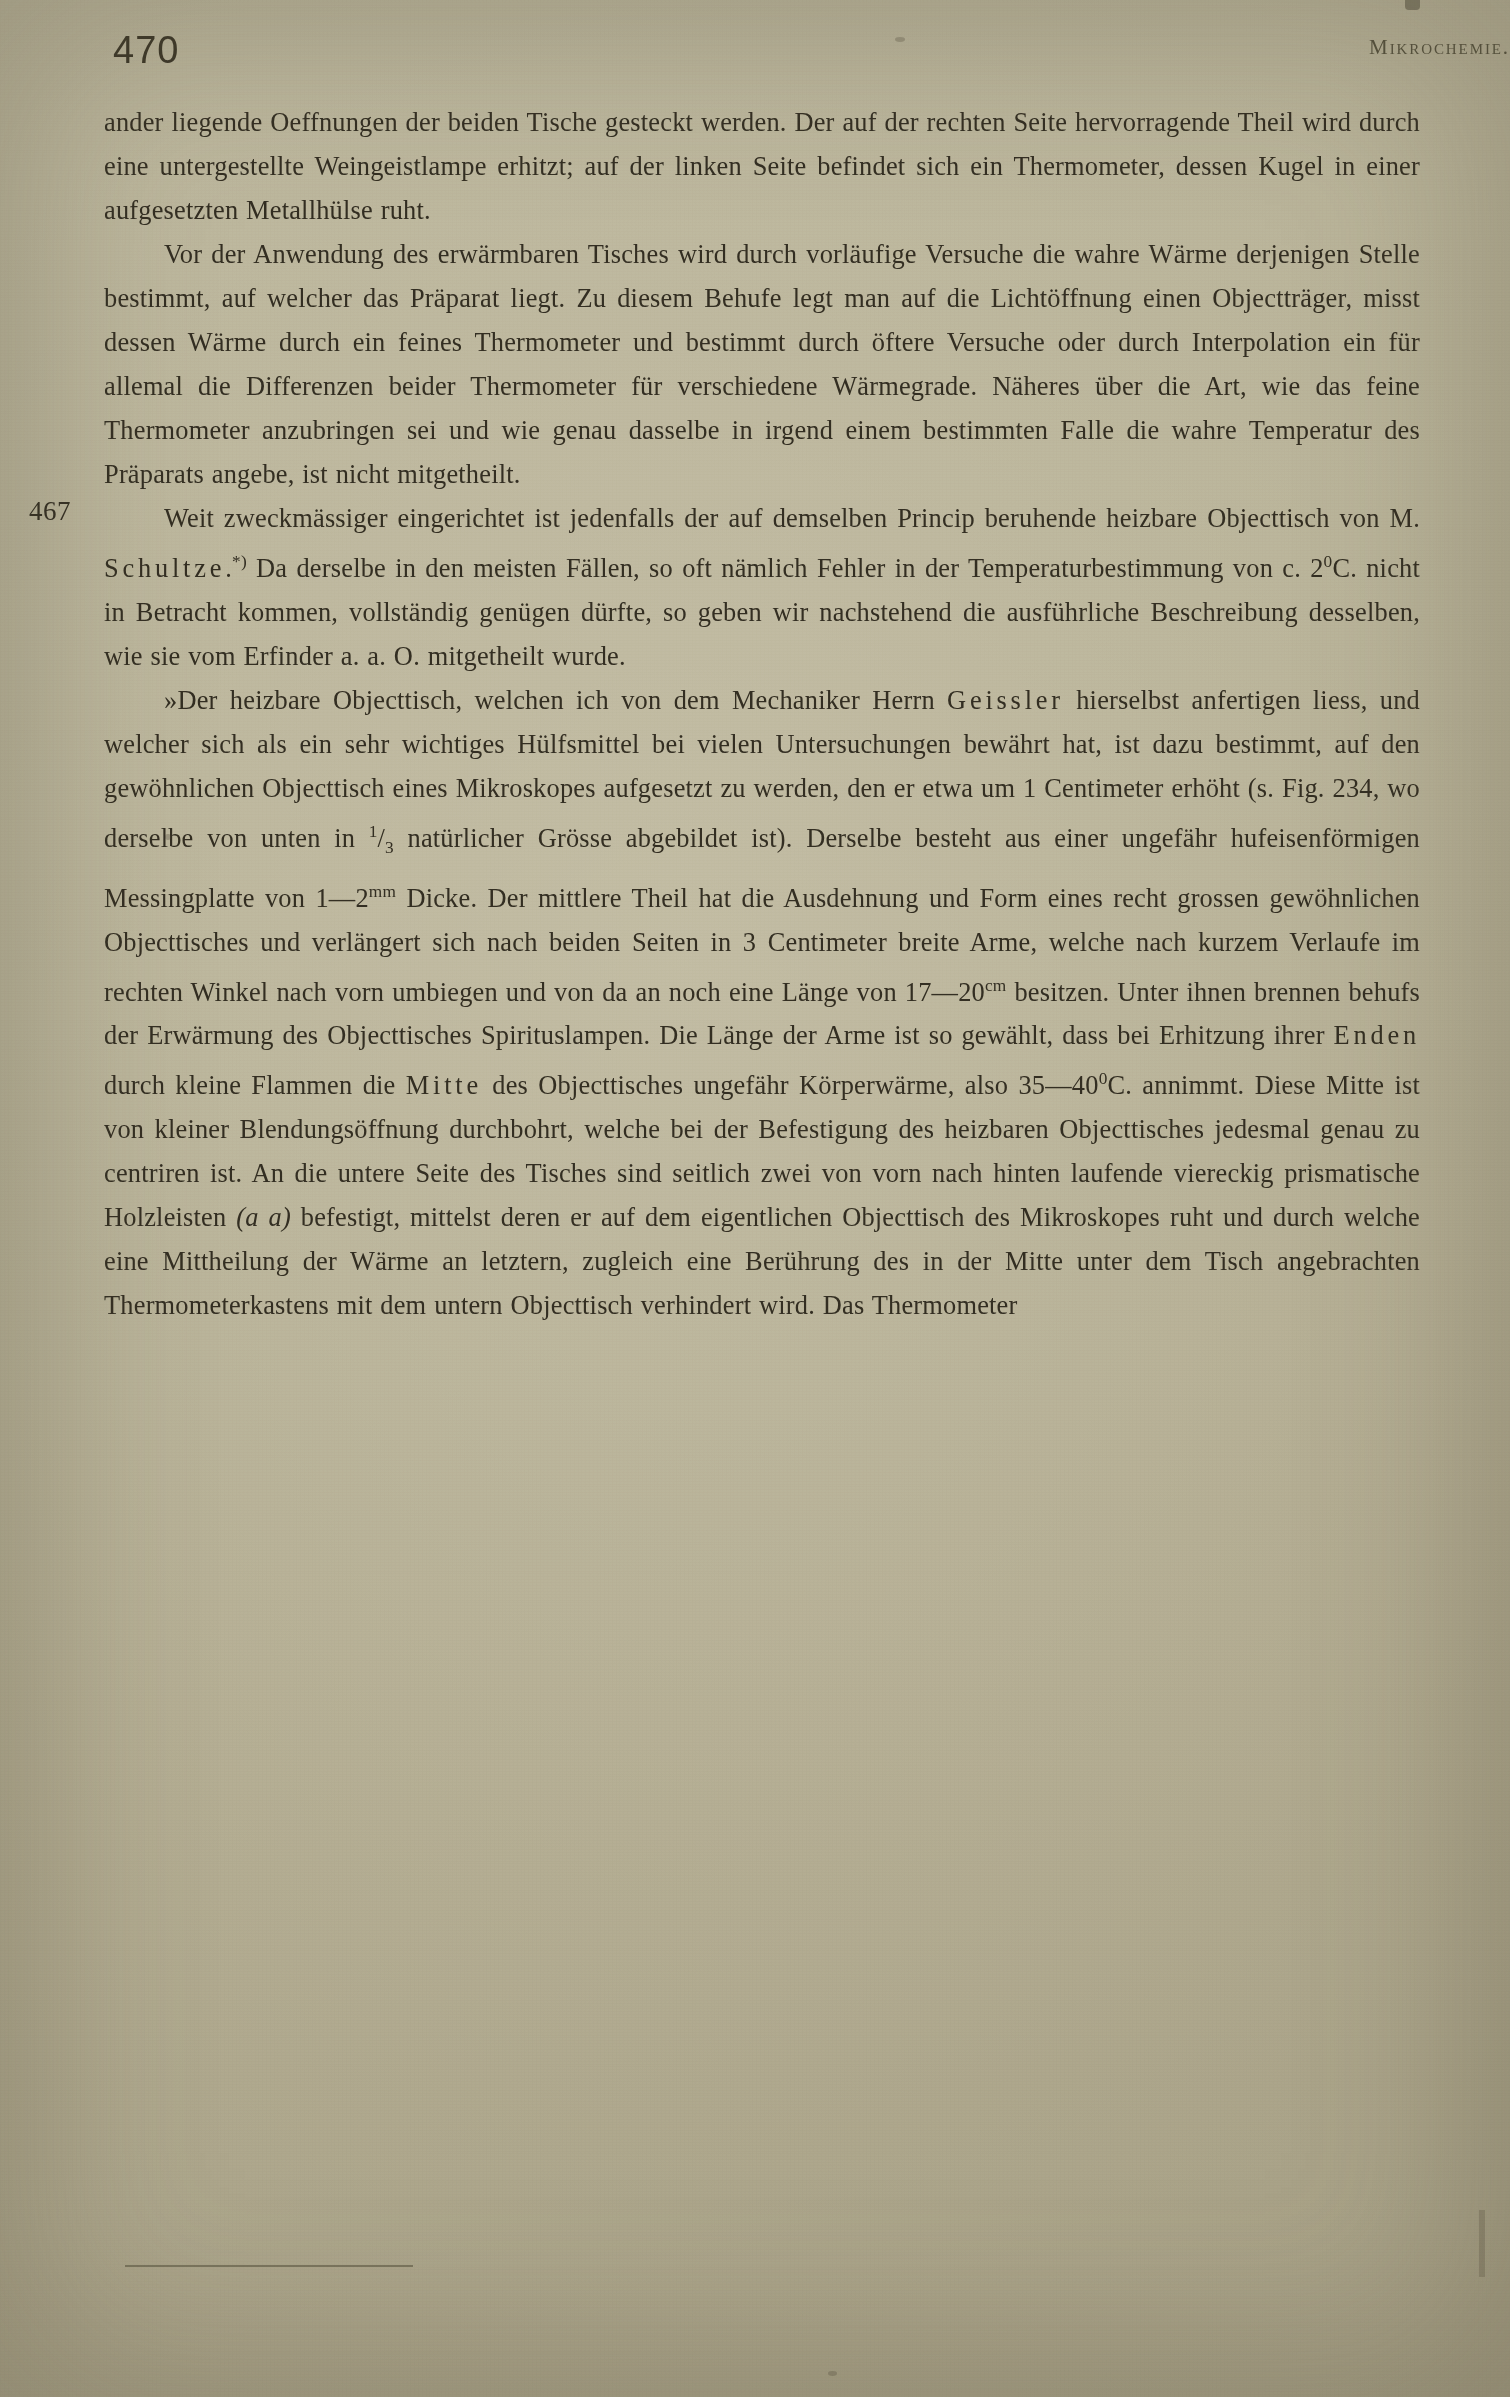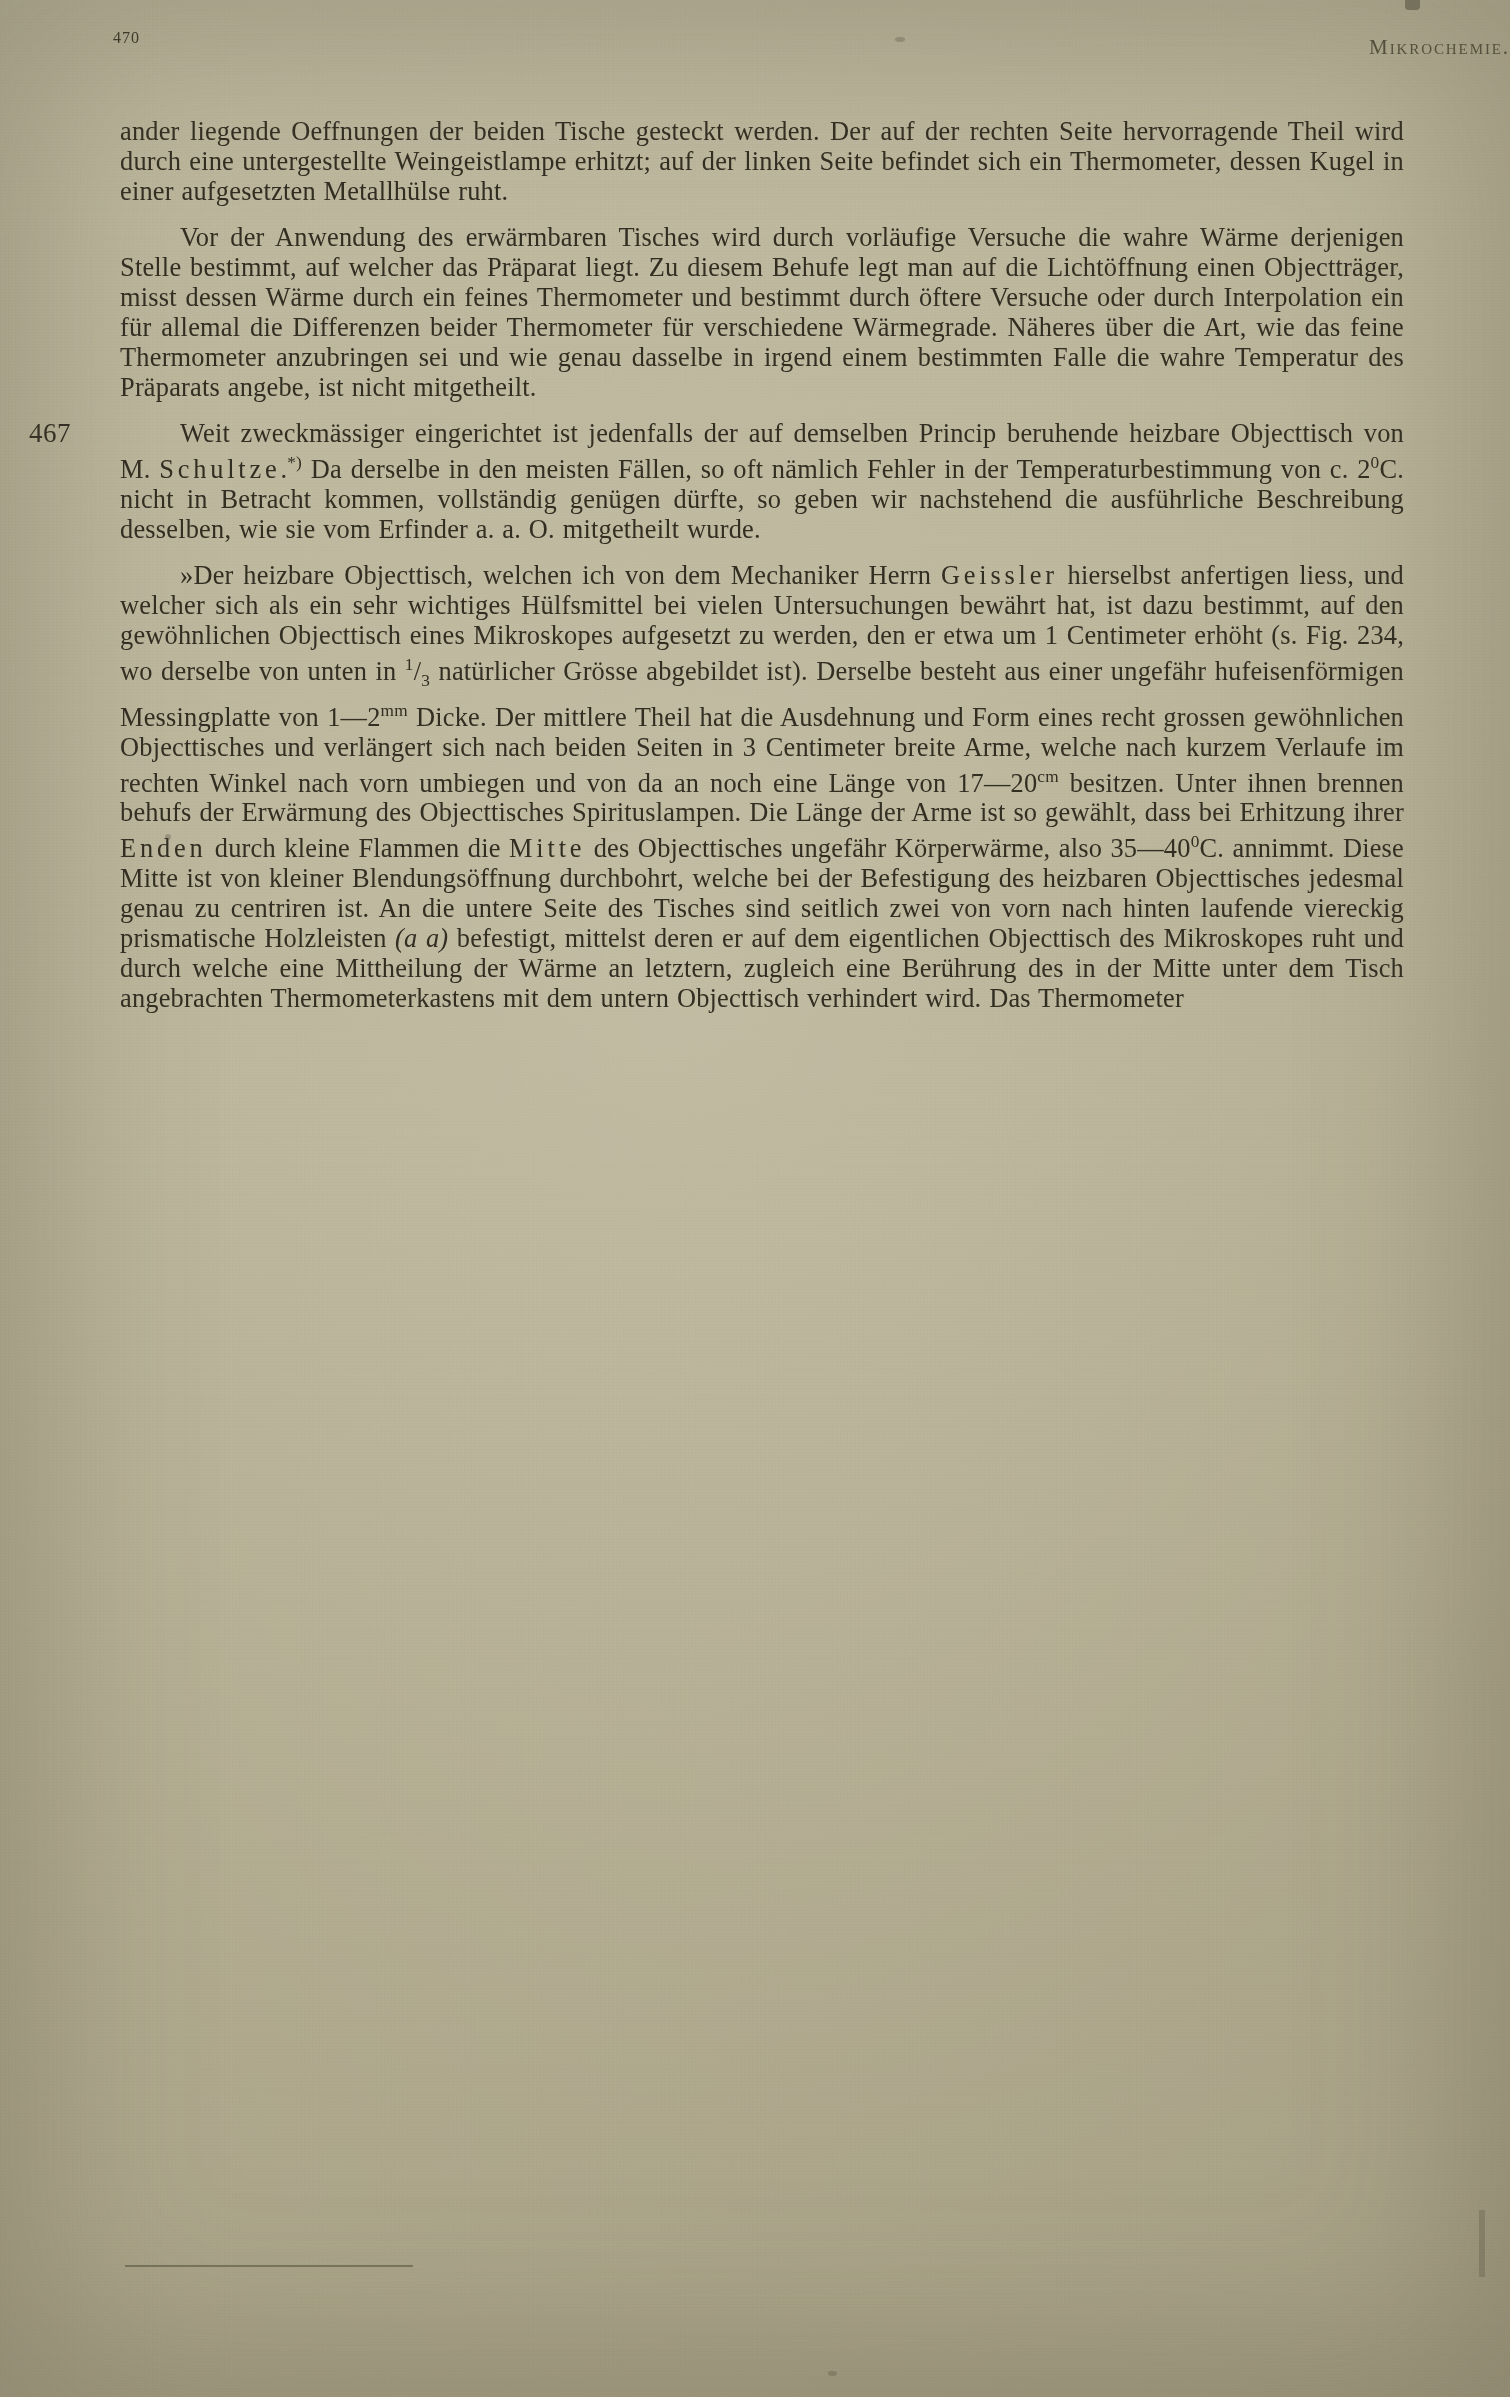--- a/index.html
+++ b/index.html
@@ -41,46 +41,46 @@
     position: absolute;
     top: 17.3px;
     left: 0;
     right: 0;
     height: 38px;
   }
   .folio {
     position: absolute;
     left: 113px;
     top: 11.5px;
-    font-size: 16px;
+    font-size: 38px;
     letter-spacing: 1px;
     color: #3a3526;
-    font-family: Liberation Serif, serif;
+    font-family: Liberation Sans, sans-serif;
   }
   .running-head {
     position: absolute;
     left: 0;
     right: 0;
     top: 17.3px;
     text-align: right;
     font-size: 21px;
     letter-spacing: 1.9px;
     color: #54503c;
     font-variant: small-caps;
   }
   .column {
     position: absolute;
     left: 104px;
     top: 100px;
     width: 1316px;
   }
   p {
-    margin: 16px;
+    margin: 0;
     font-size: 26.4px;
-    line-height: 30px;
+    line-height: 44px;
     text-align: justify;
     text-justify: inter-word;
     color: #332e22;
     letter-spacing: 0.2px;
     word-spacing: 1px;
   }
   p.indent { text-indent: 60px; }
   p.noindent { text-indent: 0; }
   .para-block { position: relative; }
   .marginal-number {

